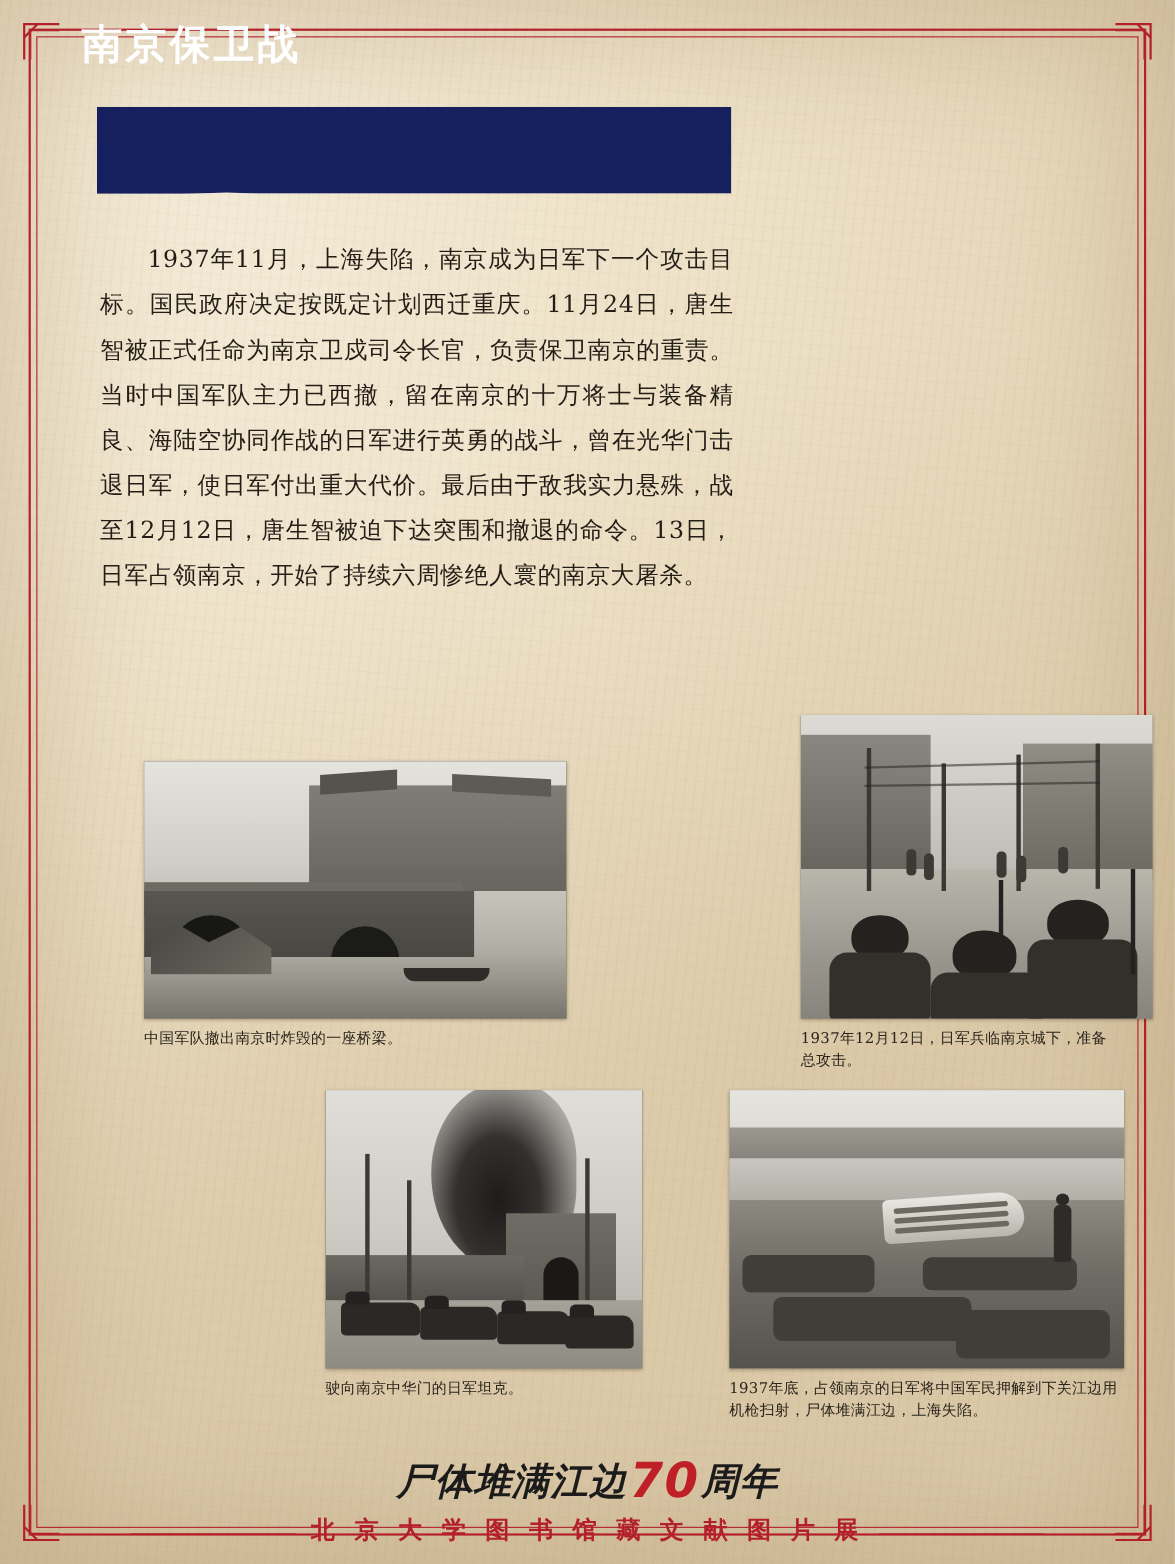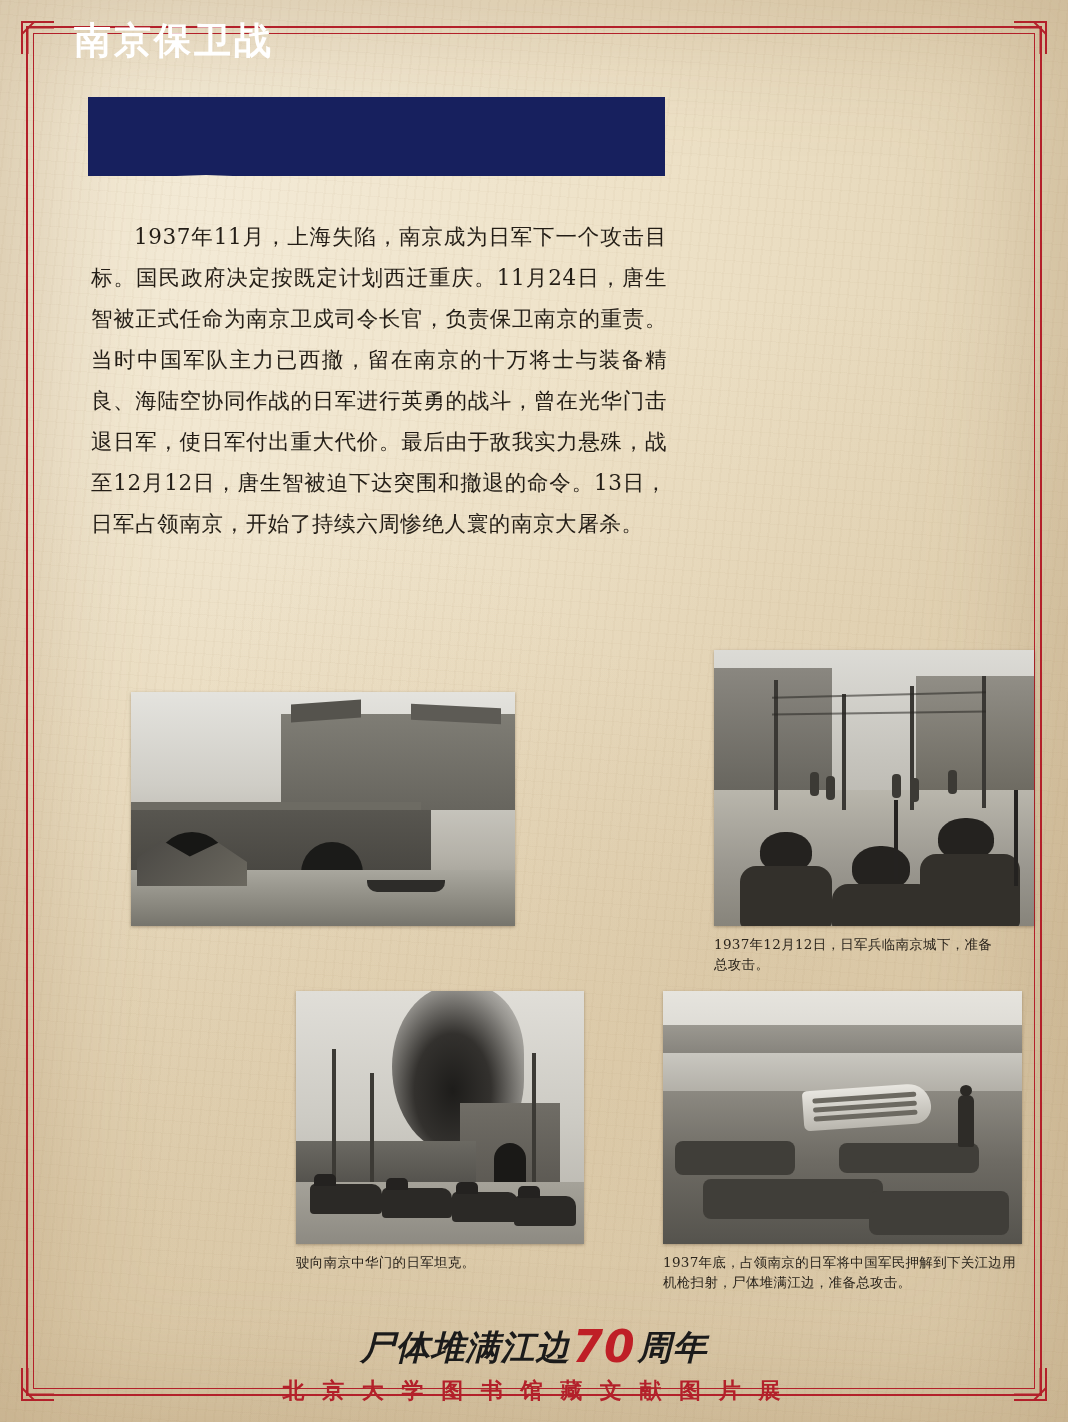--- a/index.html
+++ b/index.html
@@ -168,21 +168,21 @@
   .br-town:after{content:"";position:absolute;right:14px;top:-8px;width:90px;height:16px;background:#5d5b55;transform:skewY(3deg);}
   .br-deck { position: absolute; left: 0; top: 110px; width: 290px; height: 30px; background: #6d6b63; }
   .br-mass { position: absolute; left: 0; top: 118px; width: 300px; height: 74px; background: linear-gradient(180deg,#585650 0%,#46443f 100%); }
   .br-arch1 { position: absolute; left: 24px; top: 140px; width: 74px; height: 54px; background: #171715; border-radius: 40px 40px 0 0; }
   .br-arch2 { position: absolute; left: 170px; top: 150px; width: 62px; height: 44px; background: #1b1b19; border-radius: 36px 36px 0 0; }
   .br-water { position: absolute; left: 0; bottom: 0; width: 100%; height: 56px; background: linear-gradient(180deg,#a9a79e 0%,#8b8980 60%,#76746c 100%); }
   .br-boat { position: absolute; left: 236px; bottom: 34px; width: 78px; height: 12px; background: #2d2c29; border-radius: 0 0 10px 10px; }
   .br-debris { position: absolute; left: 6px; bottom: 40px; width: 110px; height: 46px; background: linear-gradient(135deg,#4a4844 0%,#6b685f 100%); clip-path: polygon(0 40%,22% 0,48% 36%,74% 6%,100% 48%,100% 100%,0 100%); }
 
   
-  #fig-soldiers { left: 674px; top: 634px; width: 288px; }
+  #fig-soldiers { left: 688px; top: 634px; width: 288px; }
   #fig-soldiers .photo { width: 320px; height: 276px; }
   .sd-sky { position: absolute; inset: 0; background: linear-gradient(180deg,#dcdbd6 0%,#c6c4bd 38%,#a5a29a 100%); }
   .sd-rowL { position: absolute; left: 0; top: 18px; width: 118px; height: 132px; background: linear-gradient(180deg,#8a8780 0%,#65635c 100%); }
   .sd-rowR { position: absolute; right: 0; top: 26px; width: 118px; height: 124px; background: linear-gradient(180deg,#918e86 0%,#6b685f 100%); }
   .sd-road { position: absolute; left: 0; top: 140px; width: 100%; height: 136px; background: linear-gradient(180deg,#b9b6ac 0%,#9b9890 55%,#87847b 100%); }
   .sd-pole { position: absolute; width: 4px; background: #3a3834; }
   .sd-wire { position: absolute; height: 2px; background: rgba(40,38,34,0.55); }
   .sd-head { position: absolute; border-radius: 48% 48% 42% 42%; background: #24221f; }
   .sd-body { position: absolute; border-radius: 16px 16px 6px 6px; background: #33302b; }
   .sd-far { position: absolute; width: 9px; height: 24px; background: #3c3a35; border-radius: 4px; }
@@ -311,20 +311,21 @@
       <div class="br-sky"></div>
       <div class="br-town"></div>
       <div class="br-deck"></div>
       <div class="br-mass"></div>
       <div class="br-arch1"></div>
       <div class="br-arch2"></div>
       <div class="br-water"></div>
       <div class="br-boat"></div>
       <div class="br-debris"></div>
     </div>
+    <figcaption class="caption">中国军队撤出南京时炸毁的一座桥梁。</figcaption>
   </figure>
 
   <figure class="fig" id="fig-soldiers">
     <div class="photo">
       <div class="sd-sky"></div>
       <div class="sd-rowL"></div>
       <div class="sd-rowR"></div>
       <div class="sd-road"></div>
       <div class="sd-pole" style="left:60px;top:30px;height:130px;"></div>
       <div class="sd-pole" style="left:128px;top:44px;height:116px;"></div>
@@ -373,21 +374,21 @@
       <div class="rv-far"></div>
       <div class="rv-water"></div>
       <div class="rv-bank"></div>
       <div class="rv-boat"></div>
       <div class="rv-pile" style="left:12px;top:150px;width:120px;height:34px;"></div>
       <div class="rv-pile" style="left:40px;top:188px;width:180px;height:40px;"></div>
       <div class="rv-pile" style="left:176px;top:152px;width:140px;height:30px;"></div>
       <div class="rv-pile" style="left:206px;top:200px;width:140px;height:44px;"></div>
       <div class="rv-fig"></div>
     </div>
-    <figcaption class="caption">1937年底，占领南京的日军将中国军民押解到下关江边用机枪扫射，尸体堆满江边，准备总攻击。</figcaption>
+    <figcaption class="caption">1937年底，占领南京的日军将中国军民押解到下关江边用机枪扫射，尸体堆满江边，上海失陷。</figcaption>
   </figure>
 
   <div class="emblem">
     <span>尸体堆满江边</span><span class="num">70</span><span>周年</span>
   </div>
 
   <div class="footer-line">
     <span class="rule"></span><span class="txt">北 京 大 学 图 书 馆 藏 文 献 图 片 展</span><span class="rule"></span>
   </div>
 </div>

